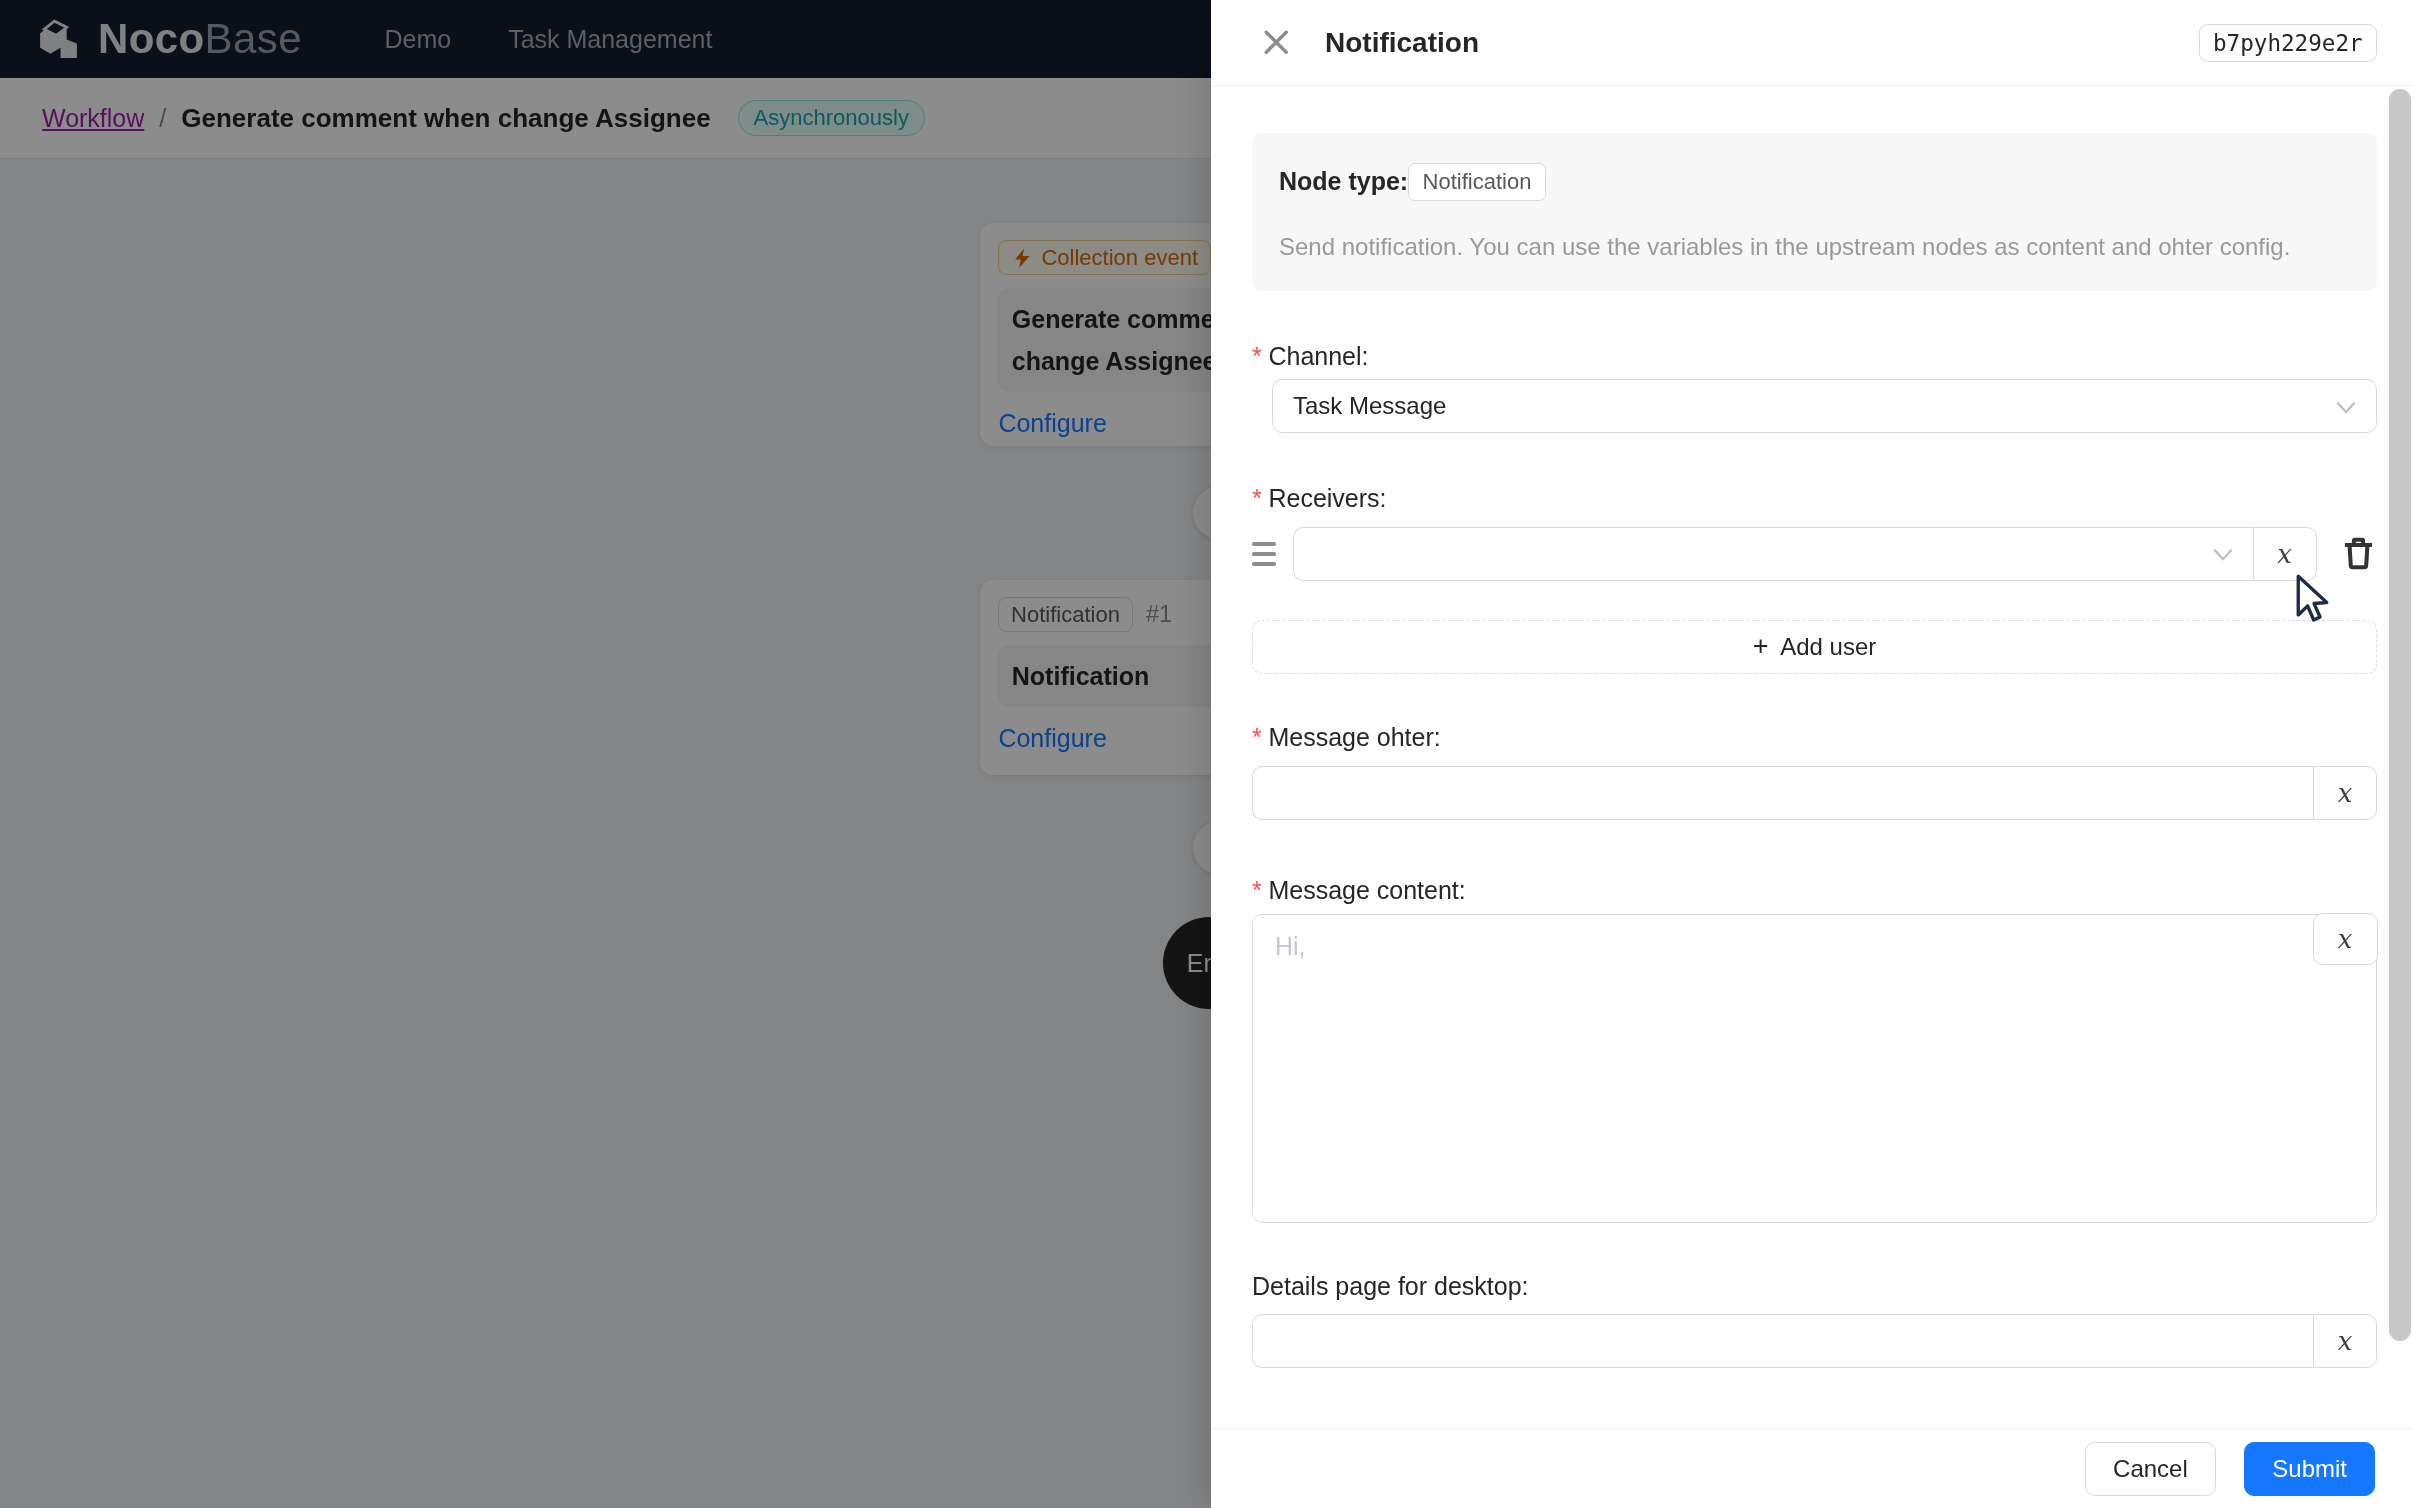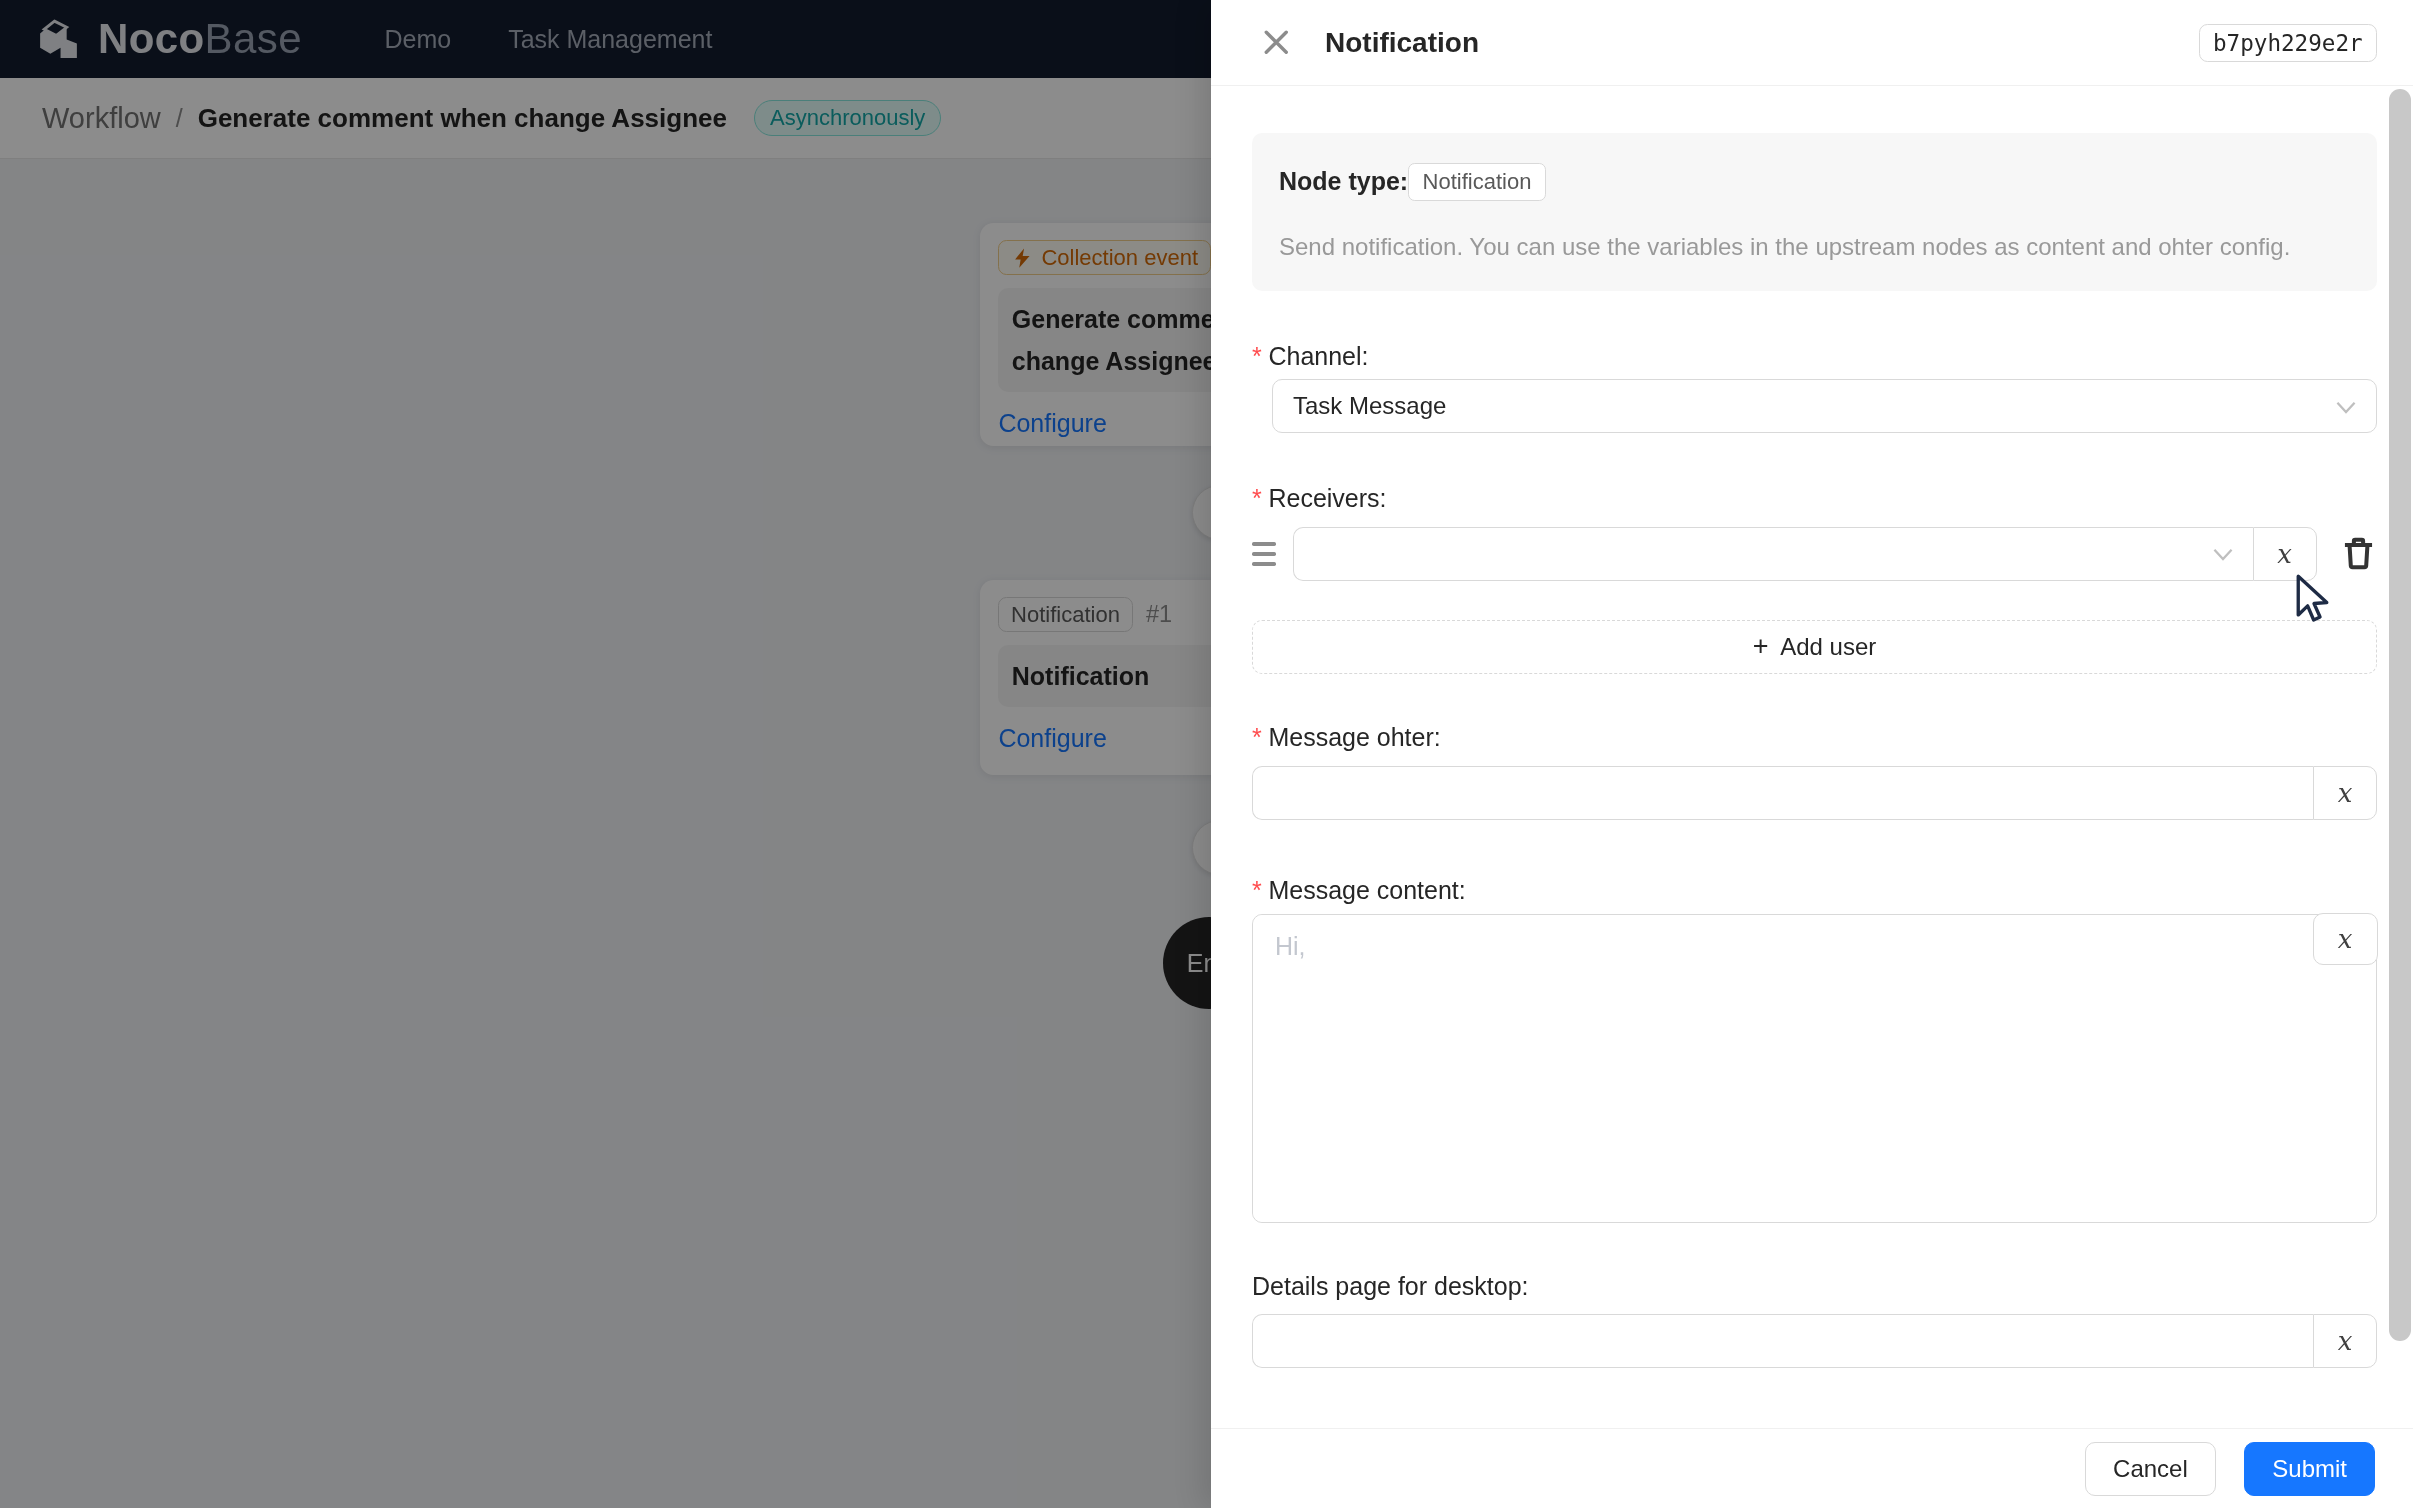--- a/index.html
+++ b/index.html
@@ -14,21 +14,21 @@
   .logo-text { font-size:42px; letter-spacing:0.4px; }
   .logo-a { color:#e8eaee; font-weight:700; }
   .logo-b { color:#9aa3b2; font-weight:300; }
   .nav-item { color:#a6adbb; font-size:25px; padding:0 28.5px; height:78px;
     display:flex; align-items:center; cursor:pointer; }
 
   
   .crumbbar { position:absolute; left:0; top:78px; width:2413px; height:81px;
     background:#ffffff; border-bottom:0.8px solid #e8e8e8; display:flex; align-items:center;
     padding:0 42px; z-index:1; }
-  .crumb-link { color:#737373; font-size:29px; cursor:pointer; }
+  .crumb-link { color:#a21caf; font-size:25px; cursor:pointer;text-decoration:underline; }
   .crumb-sep { color:#8c8c8c; font-size:25px; margin:0 15px; }
   .crumb-title { color:#262626; font-size:26px; font-weight:700; }
   .badge-async { margin-left:27px; font-size:22px; color:#13a8a8; background:#e6fffb;
     border:1.7px solid #87e8de; border-radius:18px; padding:4.2px 15px; line-height:1.2; }
 
   
   .canvas { position:absolute; left:0; top:159px; width:2413px; height:1349px;
     background:#f0f2f5; z-index:1; }
   .node-card { position:absolute; left:980px; width:402px; background:#ffffff;
     border-radius:13.4px; box-shadow:0 1.7px 8.4px rgba(0,0,0,0.08); padding:17px 18.4px;

